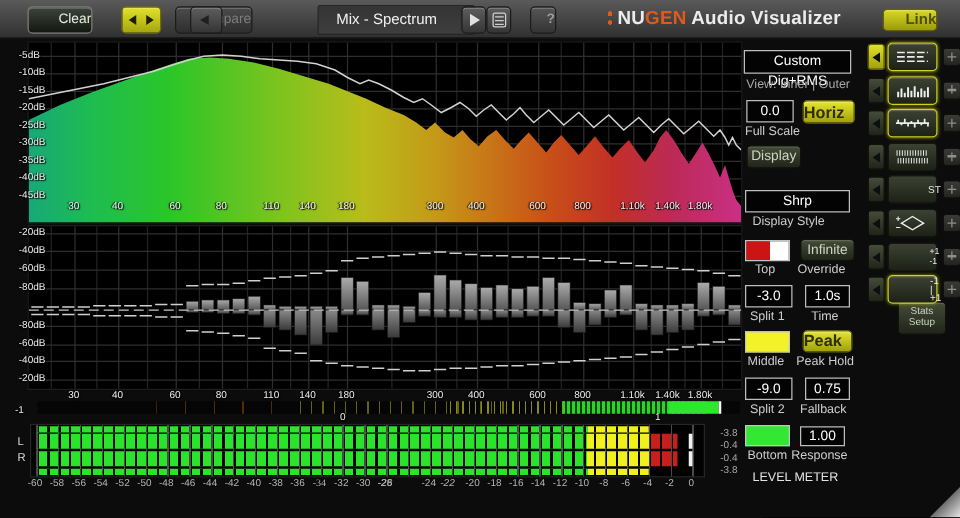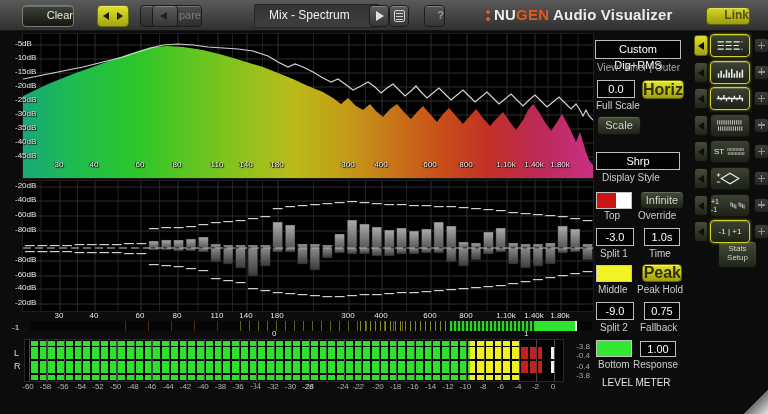--- a/index.html
+++ b/index.html
@@ -59,36 +59,36 @@
          background:repeating-linear-gradient(90deg,rgba(190,190,190,.38) 0 1px,transparent 1px 17.5px);pointer-events:none;}
   .chan{position:absolute;font-size:9px;color:#d8d8d8;}
   .mscale{position:absolute;left:28px;top:382px;width:540px;height:10px;}
   .mscale span{position:absolute;transform:translateX(-50%);font-size:8px;color:#b4b4b4;}
   .readout{position:absolute;left:564px;width:26px;text-align:right;font-size:8px;color:#a8a8a8;}
   .pkmark{position:absolute;width:3px;background:#f0f0f0;}
   
   .vbox{position:absolute;background:#030303;border:1px solid #bdbdbd;color:#fff;font-size:11px;
         text-align:center;line-height:16px;}
   .ybtn{position:absolute;background:linear-gradient(#e6e62e,#a0a00d);border:1px solid #62620e;border-radius:4px;
-        box-shadow:inset 0 1px 0 rgba(255,255,255,.45);color:#2f2f05;font-size:16px;font-weight:bold;text-align:right;}
+        box-shadow:inset 0 1px 0 rgba(255,255,255,.45);color:#2f2f05;font-size:13px;font-weight:bold;text-align:left;}
   .dbtn{position:absolute;background:linear-gradient(#454c39,#20241a);border:1px solid #101209;border-radius:4px;
         box-shadow:inset 0 1px 0 rgba(255,255,255,.16);color:#cdd6bf;font-size:11px;text-align:center;}
   .plbl{position:absolute;color:#cdcdcd;font-size:10px;white-space:nowrap;}
   .swatch{position:absolute;border:1px solid #c4c4c4;}
   
   #strip{position:absolute;left:694px;top:34px;width:74px;height:270px;}
   .srow{position:absolute;left:0;width:74px;height:22px;}
   .sarr{position:absolute;left:0;top:1px;width:12px;height:19px;border-radius:3px;border:1px solid #101209;
         background:linear-gradient(#454c39,#20241a);}
   .sarr .tri{position:absolute;left:3px;top:6px;width:0;height:0;border-top:4px solid transparent;border-bottom:4px solid transparent;border-right:6px solid #0e0e0e;}
   .sarr.act{background:linear-gradient(#e0e02c,#a0a00d);border-color:#62620e;}
   .sbtn{position:absolute;left:16px;top:0;width:38px;height:21px;border-radius:4px;border:1px solid #14160f;
         background:linear-gradient(#3c4232,#1d2117);display:flex;align-items:center;justify-content:center;gap:2px;}
   .sbtn.act{border-color:#d2d22a;box-shadow:0 0 3px #90900a,inset 0 1px 0 rgba(255,255,255,.18);}
-  .sbtn .tx{color:#e8e8e8;font-size:7px;line-height:7px;}
+  .sbtn .tx{color:#e8e8e8;font-size:7px;line-height:7px;padding-left:37px;}
   .sbtn .stack{display:flex;flex-direction:column;gap:1px;}
   .splus{position:absolute;left:60px;top:4px;width:13px;height:13px;border-radius:3px;border:1px solid #0f0f0f;
          background:linear-gradient(#3b3b36,#232320);}
   .splus::before{content:"";position:absolute;left:3px;top:5.5px;width:7px;height:1.5px;background:#8f8f8f;}
   .splus::after{content:"";position:absolute;left:5.8px;top:2.8px;width:1.5px;height:7px;background:#8f8f8f;}
   #stats{left:24px;top:207px;width:37px;height:23px;font-size:8px;line-height:9px;padding-top:2px;position:absolute;}
   
   #curl{position:absolute;right:0;bottom:0;width:26px;height:26px;
         background:linear-gradient(135deg,transparent 52%,#6f6f6f 54%,#e6e6e6 100%);}
 </style>
@@ -503,21 +503,21 @@
       <span class="readout" style="top: 351px;">-0.4</span>
       <span class="readout" style="top: 362px;">-0.4</span>
       <span class="readout" style="top: 371px;">-3.8</span>
     </div>
 
   <div class="vbox" style="left:595px;top:40px;width:84px;height:17px;">Custom Dig+RMS</div>
   <span class="plbl" style="left:597px;top:62px;color:#a8a8a8;">View: Inner | Outer</span>
   <div class="vbox" style="left:597px;top:80px;width:36px;height:16px;">0.0</div>
   <div class="ybtn" style="left:642px;top:80px;width:40px;height:17px;line-height:17px;">Horiz</div>
   <span class="plbl" style="left:596px;top:100px;">Full Scale</span>
-  <div class="dbtn" style="left:597px;top:116px;width:42px;height:17px;line-height:17px;">Scale</div>
+  <div class="dbtn" style="left:597px;top:116px;width:42px;height:17px;line-height:17px;">Display</div>
   <div class="vbox" style="left:596px;top:152px;width:82px;height:16px;">Shrp</div>
   <span class="plbl" style="left:602px;top:172px;">Display Style</span>
 
   <div class="swatch" id="sw-top" style="left: 596px; top: 192px; width: 34px; height: 15px; background: linear-gradient(90deg, rgb(204, 20, 20) 0px, rgb(204, 20, 20) 55%, rgb(255, 255, 255) 55%, rgb(255, 255, 255) 100%);"></div>
   <div class="dbtn" style="left:640px;top:191px;width:42px;height:16px;line-height:16px;">Infinite</div>
   <span class="plbl" style="left:604px;top:210px;">Top</span>
   <span class="plbl" style="left:638px;top:210px;">Override</span>
 
   <div class="vbox" style="left:596px;top:228px;width:36px;height:16px;">-3.0</div>
   <div class="vbox" style="left:644px;top:228px;width:34px;height:16px;">1.0s</div>

